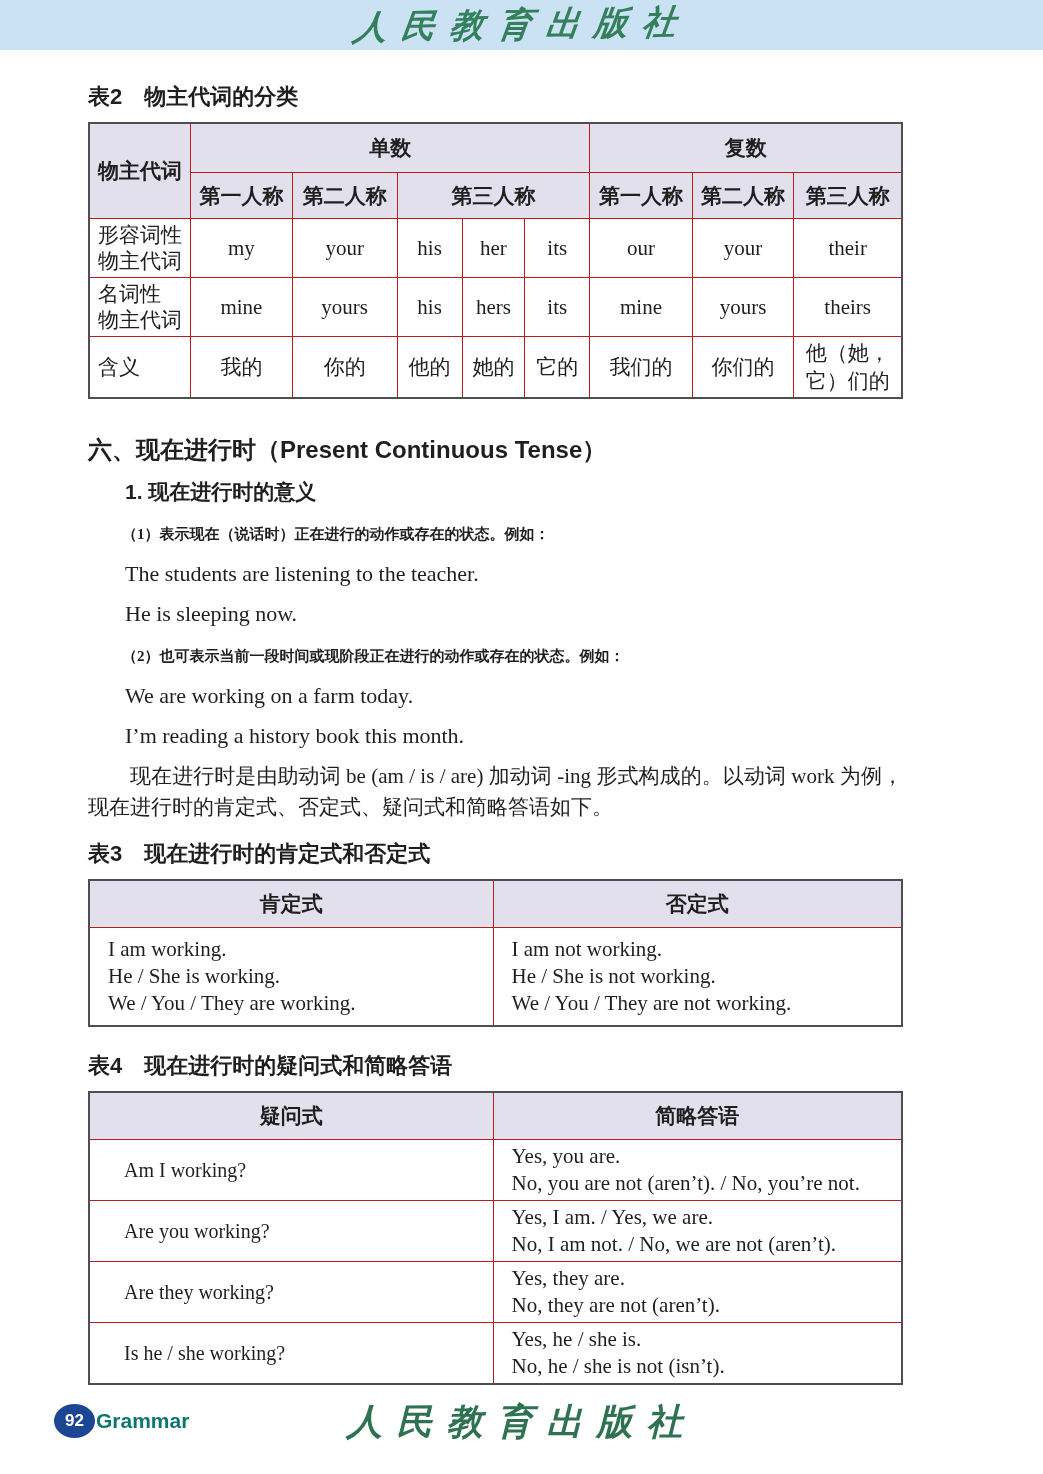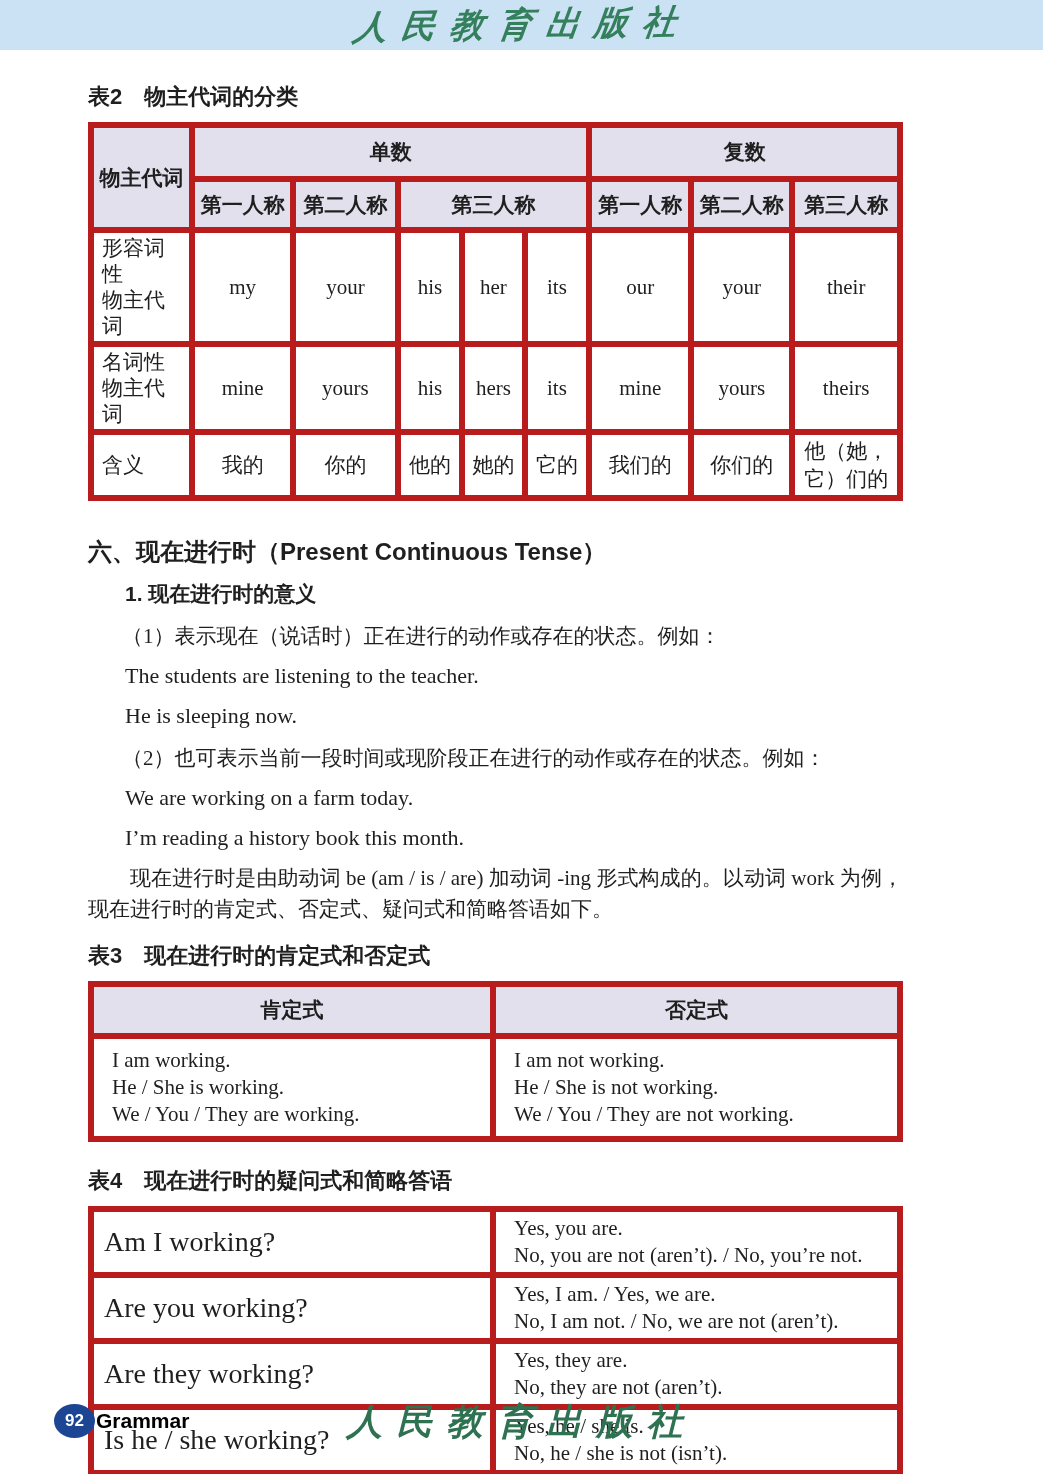--- a/index.html
+++ b/index.html
@@ -34,21 +34,21 @@
     font-family:"Liberation Sans","DejaVu Sans",sans-serif;
     font-weight:bold;font-size:22px;line-height:26px;
   }
   table{
     border-collapse:collapse;
     width:815px;
     margin-top:12px;
     table-layout:fixed;
   }
   td{
-    border:6px solid #b91c1c;
+    border:1px solid #b91c1c;
     font-size:21px;
     text-align:center;
     vertical-align:middle;
     padding:2px 4px;
   }
   table{border:2px solid #4f4f4f;}
   tr.hdr td{
     background:#e3e0ed;
     font-weight:bold;
   }
@@ -64,60 +64,60 @@
     font-size:24px;line-height:30px;
     font-family:"Liberation Sans","DejaVu Sans",sans-serif;
     font-weight:bold;
   }
   .h-sub{
     margin:14px 0 0 37px;
     font-size:21px;line-height:26px;
     font-family:"Liberation Sans","DejaVu Sans",sans-serif;
     font-weight:bold;
   }
-  .p-cn{margin:16px 0 0 34px;font-size:21px;line-height:26px;}
+  .p-cn{margin:16px 0 0 34px;font-size:15px;line-height:26px;font-weight:bold;}
   .p-en{margin:14px 0 0 37px;font-size:22px;line-height:26px;}
   .p-body{
     margin:12px 0 0 0;
     font-size:21px;line-height:31px;
     text-indent:2em;
     text-align:justify;
   }
   
   .t3 tr.hdr td{height:42px;}
   .t3 td.cell{
     text-align:left;vertical-align:top;
     padding:8px 6px 8px 18px;
     line-height:27px;font-size:21px;
   }
   
   .t4 tr.hdr td{height:42px;}
   .t4 td.q{
-    text-align:left;padding-left:10px;
-    font-size:28px;height:55px;
+    text-align:left;padding-left:34px;
+    font-size:20px;height:55px;
   }
   .t4 td.a{
     text-align:left;vertical-align:top;
     padding:3px 6px 3px 18px;
     line-height:27px;font-size:21px;
   }
   
   .footer-left{
     position:absolute;left:54px;top:1404px;
     display:flex;align-items:center;gap:1px;
   }
   .page-badge{
     width:41px;height:34px;border-radius:50%;
     background:#1c4693;color:#ffffff;
     display:flex;align-items:center;justify-content:center;
     font-family:"Liberation Sans","DejaVu Sans",sans-serif;
     font-weight:bold;font-size:17px;
   }
   .footer-label{
-    color:#000000;
+    color:#0f766e;
     font-family:"Liberation Sans","DejaVu Sans",sans-serif;
     font-weight:bold;font-size:21px;
   }
   .footer-calli{
     position:absolute;left:0;right:0;top:1398px;
     text-align:center;
   }
   .footer-calli .calli{font-size:36px;color:#2e7252;}
 </style>
 </head>
@@ -231,20 +231,24 @@
       </table>
 
     <div class="tbl-title" style="margin-top:26px">表4　现在进行时的疑问式和简略答语</div>
 
     <table class="t4">
       <colgroup>
           <col style="width:49.7%">
           <col style="width:50.3%">
         </colgroup>
       <tbody>
+          <tr class="hdr">
+        <td>疑问式</td>
+        <td>简略答语</td>
+      </tr>
       <tr>
         <td class="q">Am I working?</td>
         <td class="a pre">Yes, you are.
 No, you are not (aren’t). / No, you’re not.</td>
       </tr>
       <tr>
         <td class="q">Are you working?</td>
         <td class="a pre">Yes, I am. / Yes, we are.
 No, I am not. / No, we are not (aren’t).</td>
       </tr>

